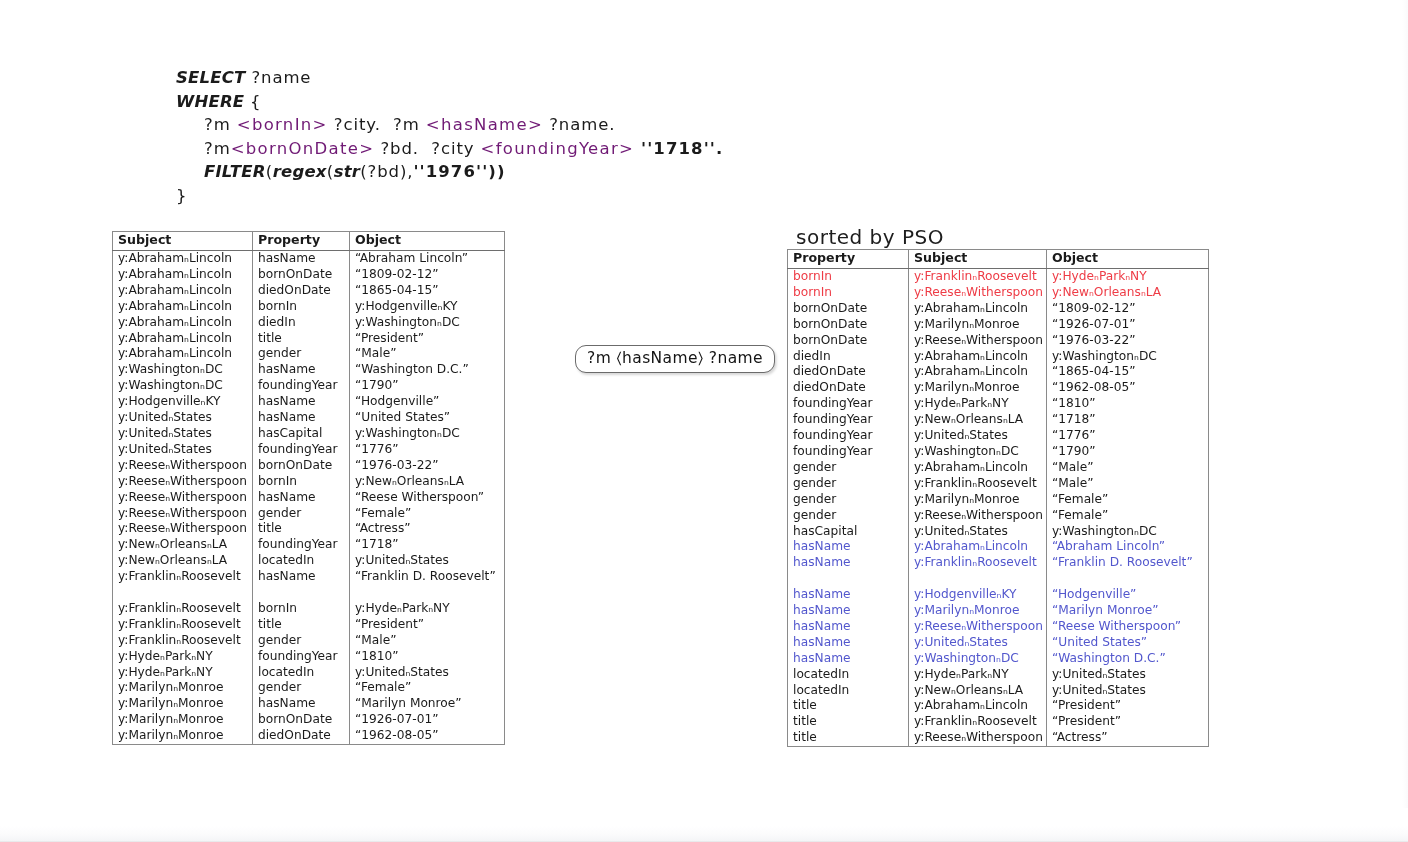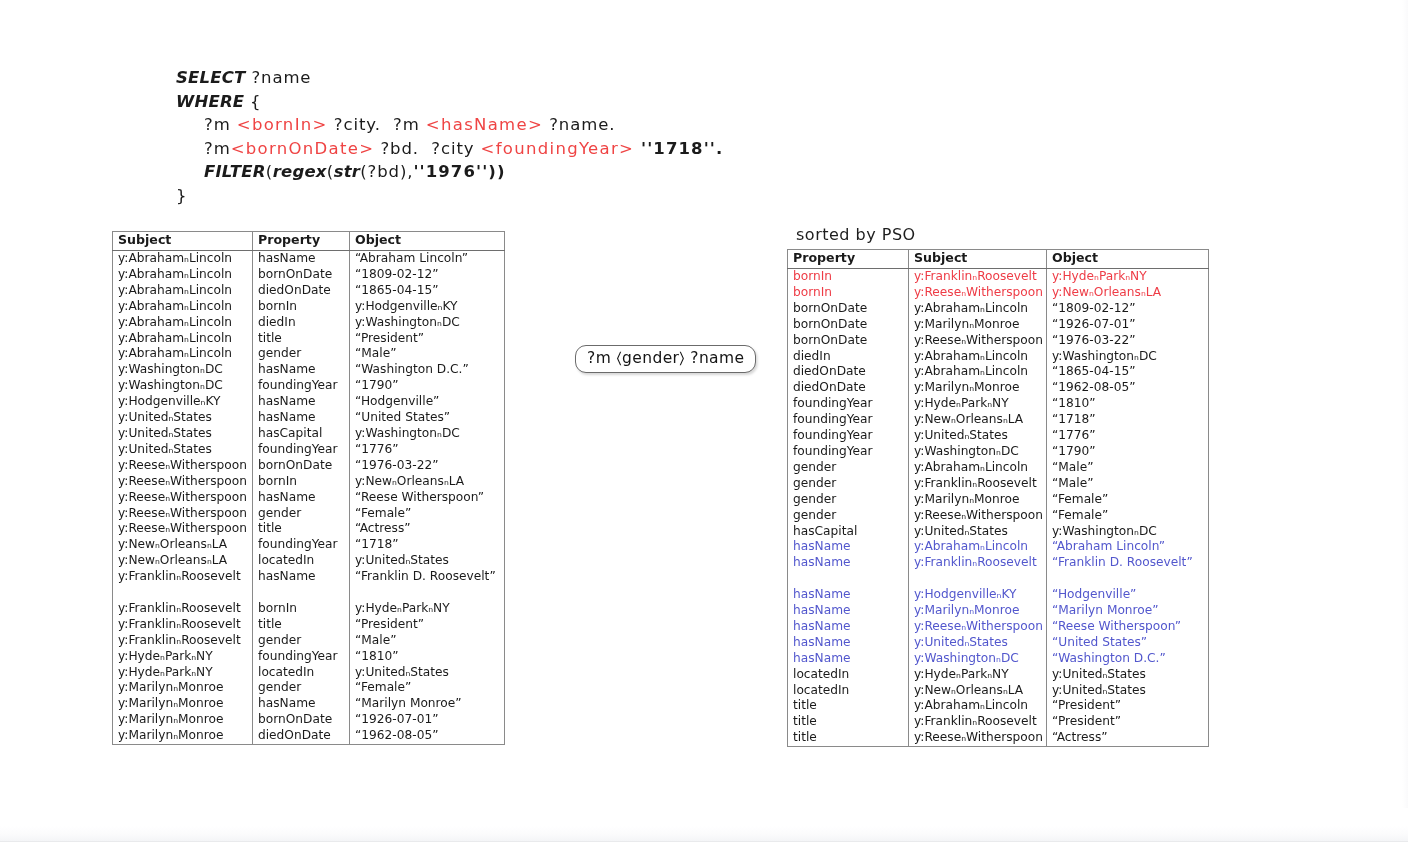--- a/index.html
+++ b/index.html
@@ -46,21 +46,21 @@
     font-family: "DejaVu Sans", "Liberation Sans", sans-serif;
     font-size: 16.5px;
     line-height: 23.5px;
     color: #1b1b1b;
     letter-spacing: 0.6px;
     white-space: pre;
   }
   #query-block .q-line { display: block; height: 23.5px; }
   #query-block .kw { font-weight: bold; letter-spacing: 0.2px; font-style: italic; }
   #query-block .ind1 { padding-left: 28px; }
-  #query-block .iri { color: #ef4444; letter-spacing: 1.3px; }
+  #query-block .iri { color: #701a75; letter-spacing: 1.3px; }
   #query-block .var { letter-spacing: 0.9px; margin-top: 38px; }
   #query-block .lit { letter-spacing: 1.1px; font-weight: bold; }
 
   
   .rdf-table {
     position: absolute;
     border-collapse: collapse;
     border-spacing: 0;
     font-family: "DejaVu Sans", "Liberation Sans", sans-serif;
     font-size: 12.2px;
@@ -124,21 +124,21 @@
   }
   #table-pso col.c-property { width: 121px; }
   #table-pso col.c-subject  { width: 138px; }
   #table-pso col.c-object   { width: 162px; }
 
   
   #pso-caption {
     position: absolute;
     left: 796px;
     top: 225px;
-    font-size: 16px;
+    font-size: 20px;
     letter-spacing: 0.5px;
     color: #1d1d1d;
     white-space: nowrap;
   }
 
   
   #triple-bubble {
     position: absolute;
     left: 575px;
     top: 345px;
@@ -493,16 +493,16 @@
         <td>“President”</td>
       </tr>
       <tr>
         <td>title</td>
         <td>y:ReeseₙWitherspoon</td>
         <td>“Actress”</td>
       </tr>
     </tbody>
 </table>
 
-<div id="triple-bubble">?m 〈gender〉 ?name</div>
+<div id="triple-bubble">?m 〈hasName〉 ?name</div>
 
 <div id="page-right-edge"></div>
 <div id="page-bottom-edge"></div>
 
 </body></html>

